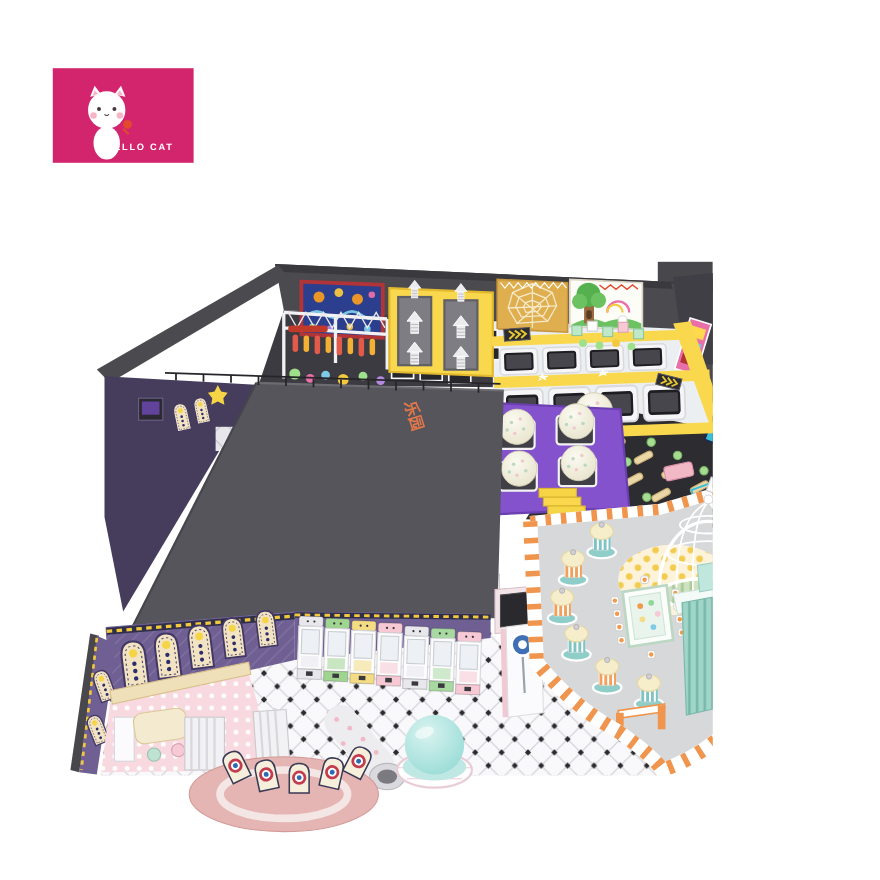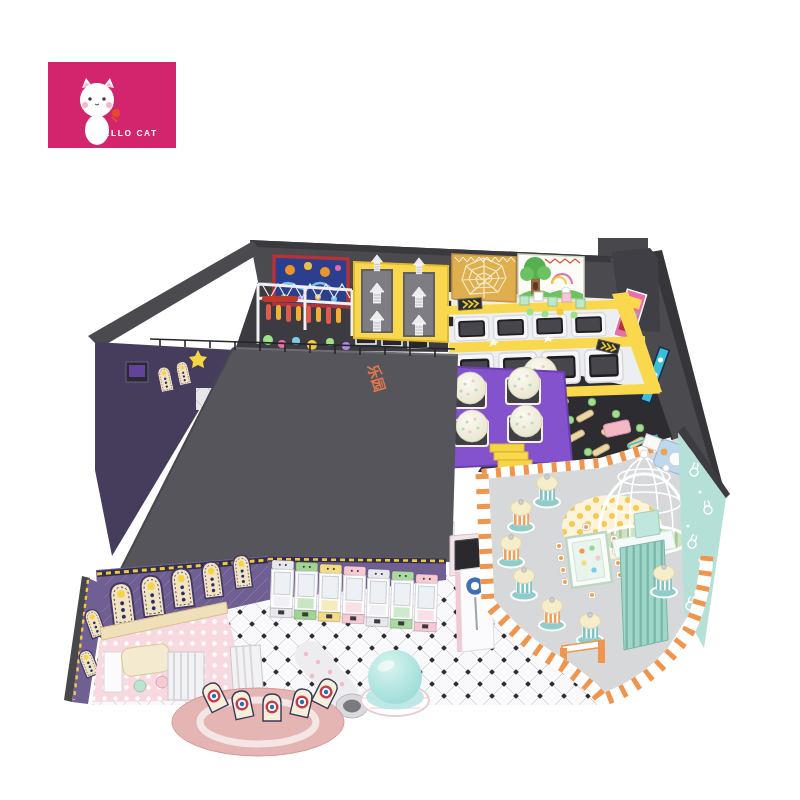--- a/index.html
+++ b/index.html
@@ -1,16 +1,16 @@
 <!DOCTYPE html>
 <html><head>
 <meta charset="utf-8">
 <style>
   html,body{margin:0;padding:0;background:#ffffff;}
-  .stage{position:relative;width:800px;height:800px;background:#ffffff;overflow:hidden;
+  .stage{position:relative;width:648px;height:800px;background:#ffffff;overflow:hidden;
          font-family:"Liberation Sans","DejaVu Sans",sans-serif;}
   svg{display:block;}
   text{font-family:"Liberation Sans","DejaVu Sans",sans-serif;}
   .brand{font-weight:bold;letter-spacing:1.6px;}
 </style>
 </head>
 <body>
 
 <div class="stage">
 <svg width="800" height="800" viewBox="0 0 800 800">

